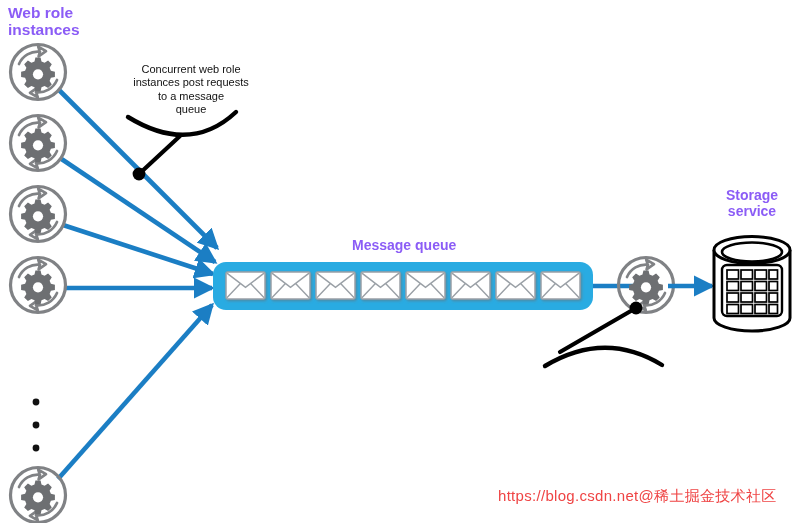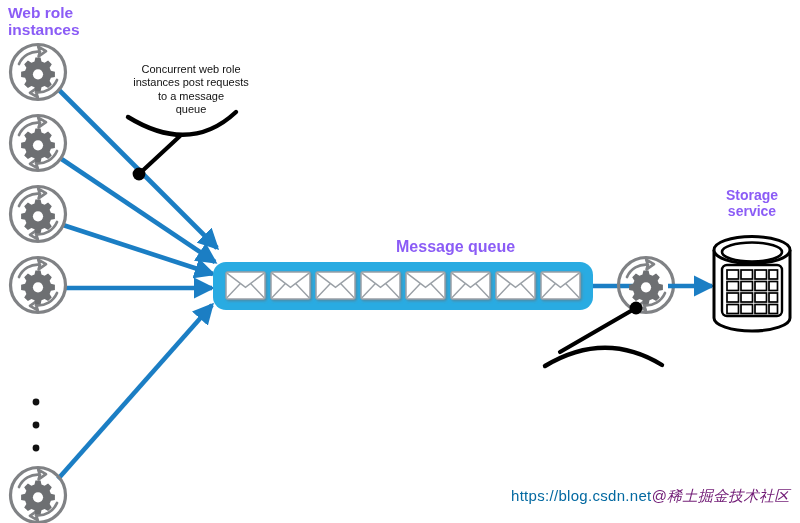--- a/index.html
+++ b/index.html
@@ -32,22 +32,21 @@
   }
   #label-web-role-instances {
     left: 8px;
     top: 4px;
     font-size: 15.5px;
     width: 120px;
   }
   #label-message-queue {
     left: 352px;
     top: 238px;
-    font-size: 16px;
-    margin-left: 44px;
+    font-size: 14px;
   }
   #label-worker-role {
     left: 620px;
     top: 215px;
     font-size: 14px;
     width: 70px;
     text-align: center;
   }
   #label-storage-service {
     left: 712px;
@@ -78,22 +77,22 @@
   #watermark {
     position: absolute;
     left: 498px;
     top: 487px;
     font-family: "Liberation Sans", sans-serif;
     font-size: 15px;
     color: #d8dce0;
     white-space: pre;
     letter-spacing: 0.3px;
   }
-  #watermark .wm-url { color: #0369a1; margin-left: 13px; }
-  #watermark .wm-cn { color: #701a75; font-style: italic; }
+  #watermark .wm-url { color: #ef4444; }
+  #watermark .wm-cn { color: #ef4444; }
 </style>
 </head>
 <body>
 
 <div id="canvas">
 
   <svg id="art" viewBox="0 0 800 523">
     <defs>
       <marker id="blueArrow" viewBox="0 0 10 10" refX="8.6" refY="5" markerWidth="4.6" markerHeight="4.6" orient="auto-start-reverse">
         <path d="M 0 0 L 10 5 L 0 10 z" fill="#1b7ec4"></path>

